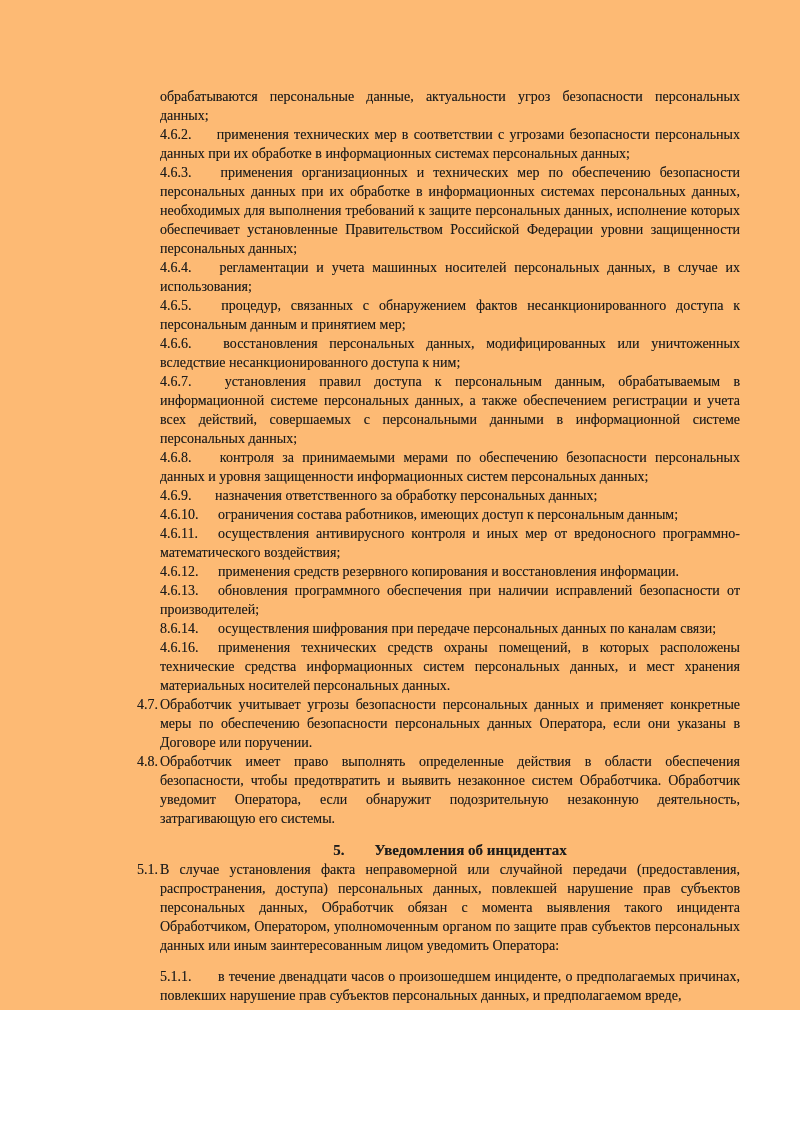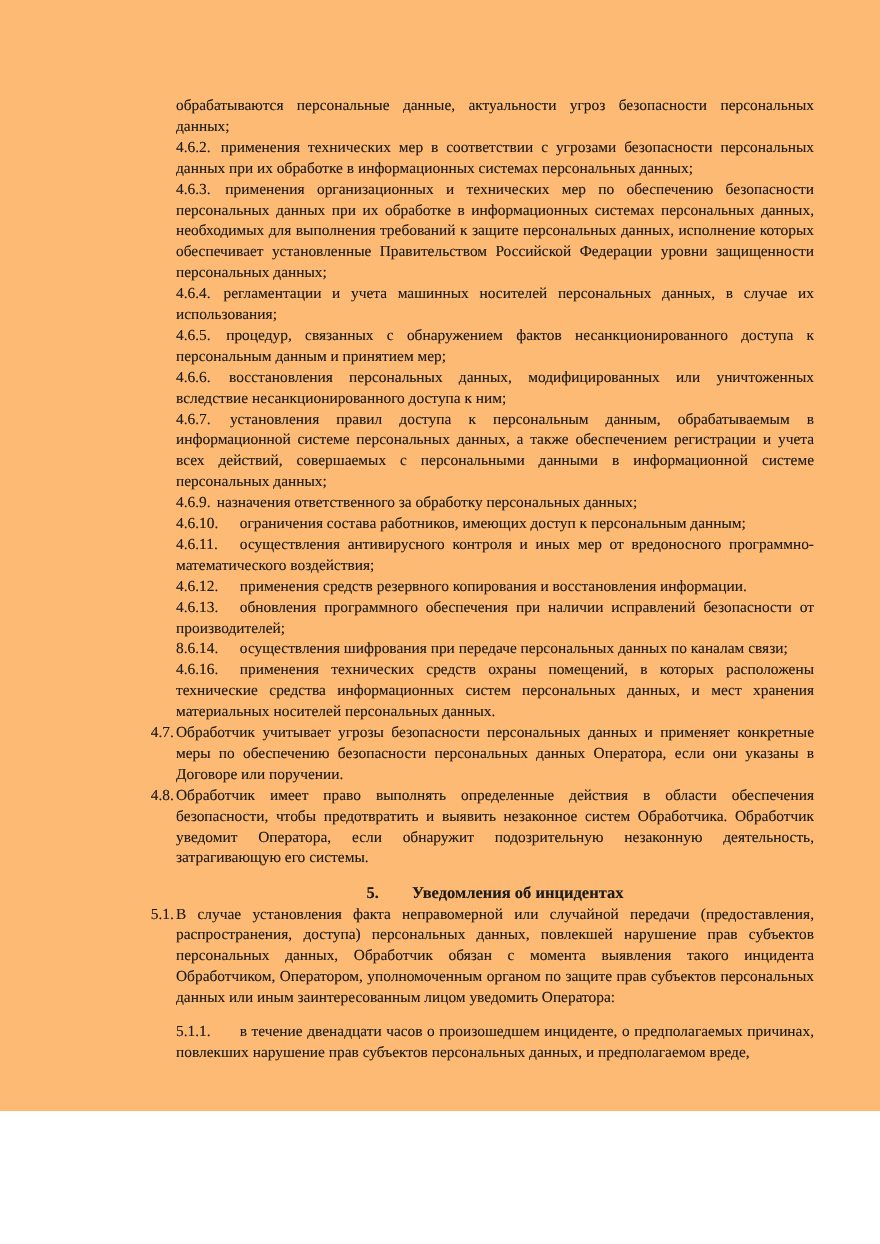--- a/index.html
+++ b/index.html
@@ -25,21 +25,21 @@
   .para { margin: 0 0 0 42px; text-align: justify; }
   .hang { position: relative; margin-left: 42px; }
   .hang > .hangnum {
     position: absolute;
     left: -42px;
     top: 0;
     width: 40px;
     text-align: right;
   }
   .num-tab { display: inline-block; width: 58px; }
-  .num-inline { margin-right: 2px; }
+  .num-inline { margin-right: 20px; }
   .heading {
     margin: 13px 0 0 42px;
     font-size: 15px;
     font-weight: bold;
     text-align: center;
   }
   .heading .h-num { margin-right: 30px; }
   .clause-511 { margin-top: 12px; }
   .footer {
     position: absolute;
@@ -63,20 +63,21 @@
     <p class="para"><span class="num-inline">4.6.3.</span> <span>применения организационных и технических мер по обеспечению безопасности персональных данных при их обработке в информационных системах персональных данных, необходимых для выполнения требований к защите персональных данных, исполнение которых обеспечивает установленные Правительством Российской Федерации уровни защищенности персональных данных;</span></p>
 
     <p class="para"><span class="num-inline">4.6.4.</span> <span>регламентации и учета машинных носителей персональных данных, в случае их использования;</span></p>
 
     <p class="para"><span class="num-inline">4.6.5.</span> <span>процедур, связанных с обнаружением фактов несанкционированного доступа к персональным данным и принятием мер;</span></p>
 
     <p class="para"><span class="num-inline">4.6.6.</span> <span>восстановления персональных данных, модифицированных или уничтоженных вследствие несанкционированного доступа к ним;</span></p>
 
     <p class="para"><span class="num-inline">4.6.7.</span> <span>установления правил доступа к персональным данным, обрабатываемым в информационной системе персональных данных, а также обеспечением регистрации и учета всех действий, совершаемых с персональными данными в информационной системе персональных данных;</span></p>
 
+    <p class="para"><span class="num-inline">4.6.8.</span> <span>контроля за принимаемыми мерами по обеспечению безопасности персональных данных и уровня защищенности информационных систем персональных данных;</span></p>
 
     <p class="para"><span class="num-inline">4.6.9.</span> <span>назначения ответственного за обработку персональных данных;</span></p>
 
     <p class="para"><span class="num-tab">4.6.10.</span><span>ограничения состава работников, имеющих доступ к персональным данным;</span></p>
 
     <p class="para"><span class="num-tab">4.6.11.</span><span>осуществления антивирусного контроля и иных мер от вредоносного программно-математического воздействия;</span></p>
 
     <p class="para"><span class="num-tab">4.6.12.</span><span>применения средств резервного копирования и восстановления информации.</span></p>
 
     <p class="para"><span class="num-tab">4.6.13.</span><span>обновления программного обеспечения при наличии исправлений безопасности от производителей;</span></p>

